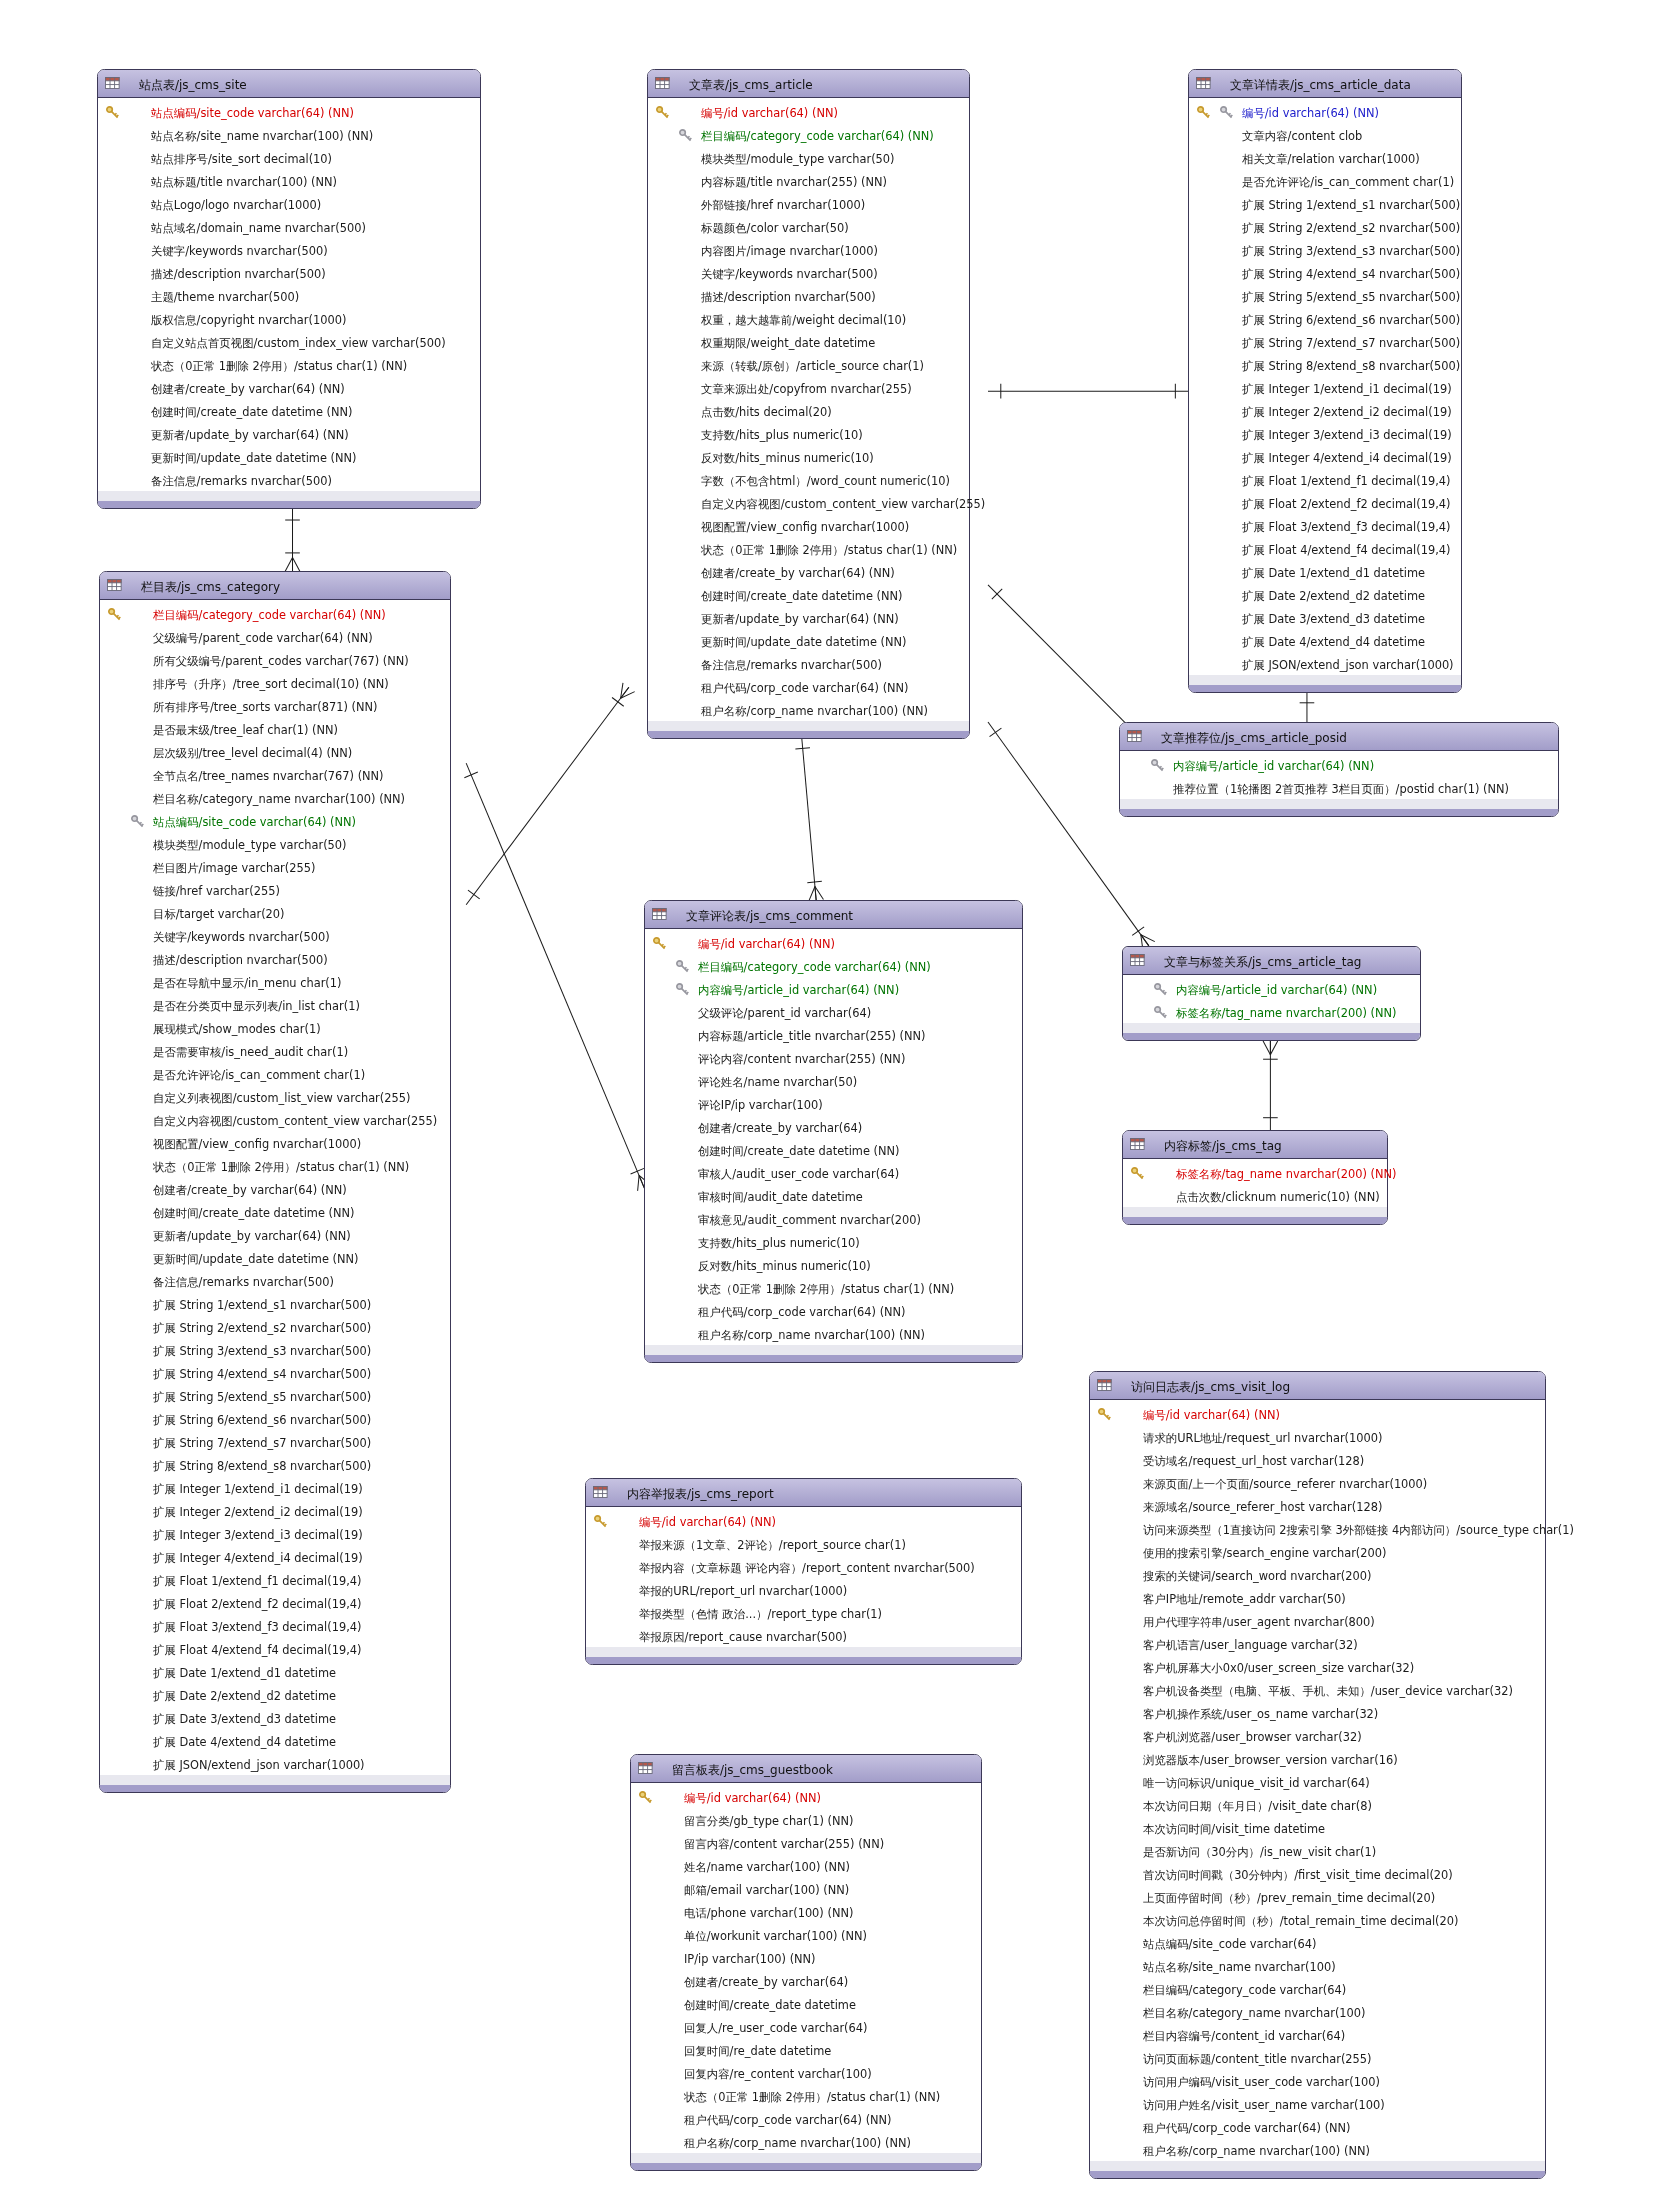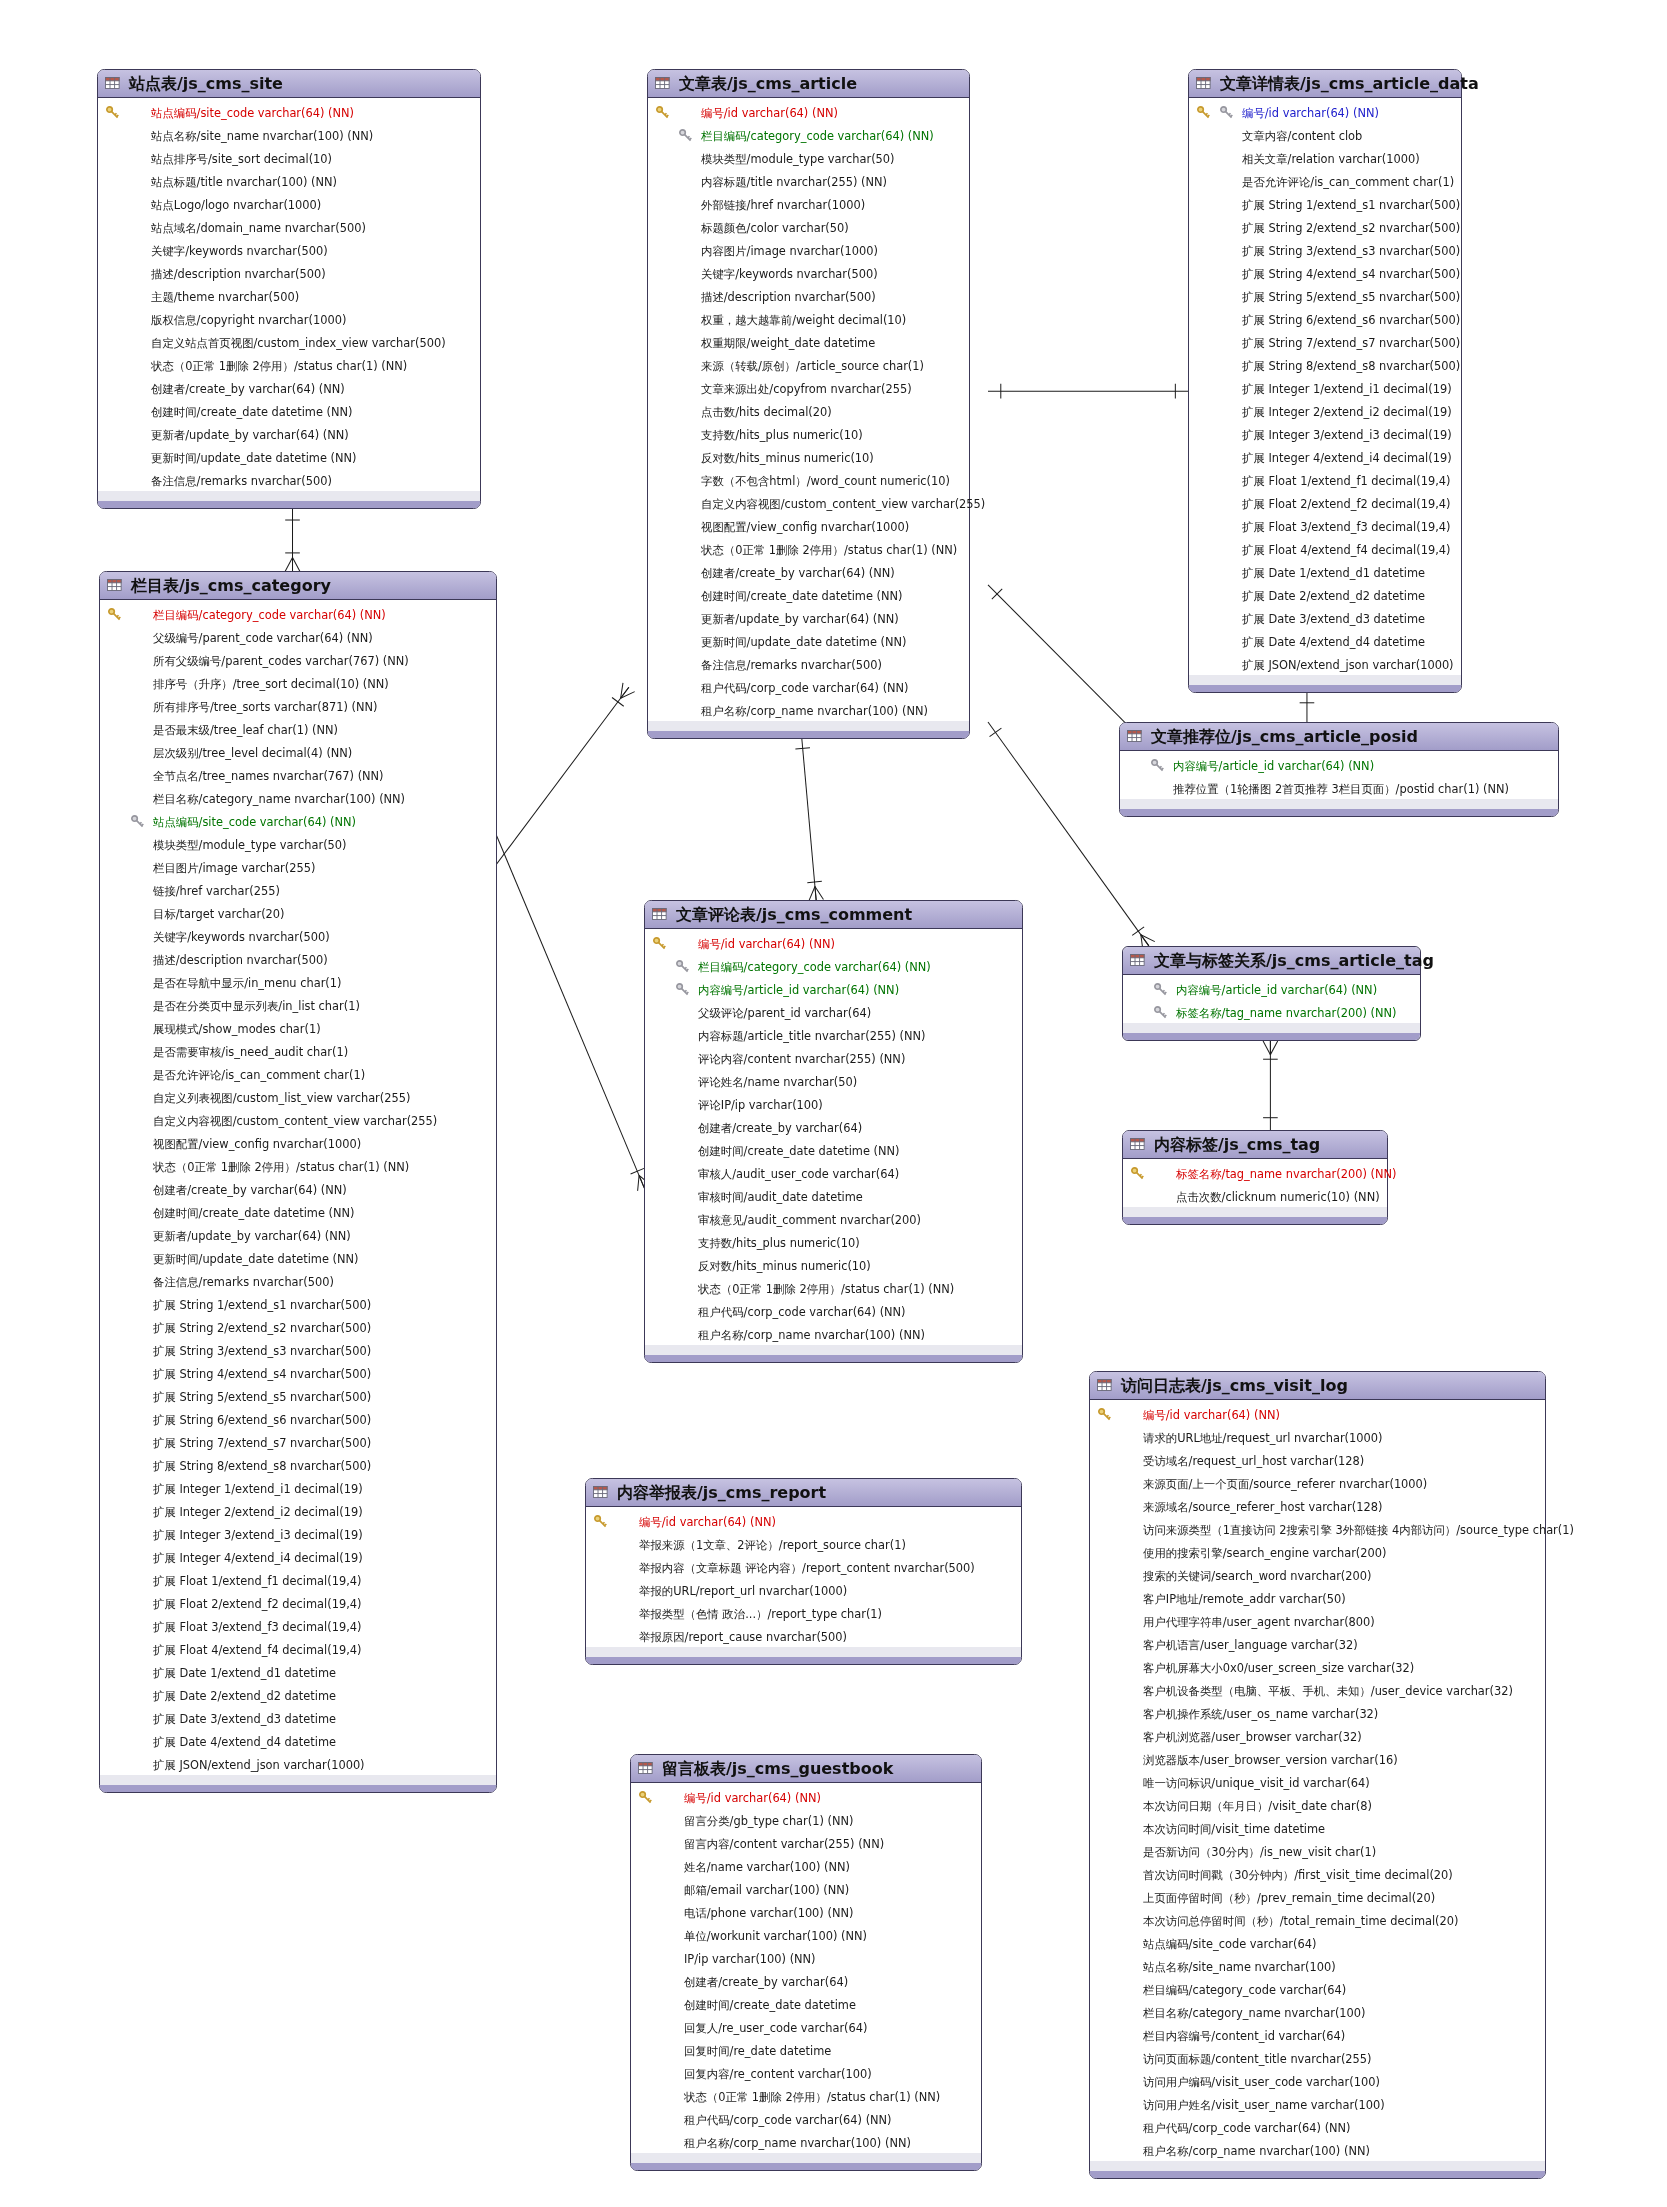--- a/index.html
+++ b/index.html
@@ -1,20 +1,20 @@
 <!DOCTYPE html>
 <html style="font-size:14.6px"><head>
 <meta charset="utf-8">
 <style>
   html,body{margin:0;padding:0;background:#ffffff;}
   #canvas{position:relative;width:1668px;height:2208px;font-family:"DejaVu Sans","Liberation Sans",sans-serif;overflow:hidden;}
   #wires{position:absolute;left:0;top:0;pointer-events:none;}
   .tbl{position:absolute;background:#ffffff;border:1.5px solid #3c3857;border-radius:7.3px;box-sizing:border-box;}
   .hd{height:27.4px;line-height:27.4px;padding-left:7.3px;background:linear-gradient(#c6c2e1,#a29dc9);border-bottom:1.3px solid #3c3857;border-radius:5.5px 5.5px 0 0;white-space:nowrap;}
-  .ttl{margin-left:9px;font-size:16px;font-weight:700;color:#111;}
+  .ttl{margin-left:19px;font-size:12px;font-weight:400;color:#111;}
   .ticon{display:inline-block;vertical-align:middle;margin-top:-2.7px;}
   .body{padding-top:1.8px;}
   .row{position:relative;height:23px;line-height:23px;padding-left:53px;white-space:nowrap;}
   .ftext{font-size:11.4px;color:#1a1a1a;}
   .c-pk{color:#d60000;}
   .c-fk{color:#007400;}
   .c-pkfk{color:#2020cc;}
   .kicon{position:absolute;top:3.7px;}
   .pos1{left:7.3px;}
   .pos2{left:30px;}
@@ -190,21 +190,21 @@
         <div class="row"><span class="ftext ">扩展 Float 4/extend_f4 decimal(19,4)</span></div>
         <div class="row"><span class="ftext ">扩展 Date 1/extend_d1 datetime</span></div>
         <div class="row"><span class="ftext ">扩展 Date 2/extend_d2 datetime</span></div>
         <div class="row"><span class="ftext ">扩展 Date 3/extend_d3 datetime</span></div>
         <div class="row"><span class="ftext ">扩展 Date 4/extend_d4 datetime</span></div>
         <div class="row"><span class="ftext ">扩展 JSON/extend_json varchar(1000)</span></div>
       </div>
       <div class="ft"></div>
       <div class="bb"></div>
     </div>
-    <div class="tbl" style="left: 99px; top: 571px; width: 398px;">
+    <div class="tbl" style="left: 99px; top: 571px; width: 352px;">
       <div class="hd"><span class="ticon"><svg width="14.6" height="12" viewBox="0 0 16 13">
             <rect x="0.5" y="0.5" width="15" height="12" fill="#ffffff" stroke="#6a6a7a"></rect>
             <rect x="0.5" y="0.5" width="15" height="3.6" fill="#b5584b" stroke="#6a6a7a"></rect>
             <line x1="5.5" y1="0.5" x2="5.5" y2="12.5" stroke="#6a6a7a"></line>
             <line x1="10.5" y1="0.5" x2="10.5" y2="12.5" stroke="#6a6a7a"></line>
             <line x1="0.5" y1="8.2" x2="15.5" y2="8.2" stroke="#6a6a7a"></line>
           </svg></span><span class="ttl">栏目表/js_cms_category</span></div>
       <div class="body">
         <div class="row"><span class="kicon pos1"><svg width="15.5" height="15.5" viewBox="0 0 17 17">
               <circle cx="5" cy="5" r="3" fill="#ecd27a" stroke="#c79a2e" stroke-width="1.8"></circle>

